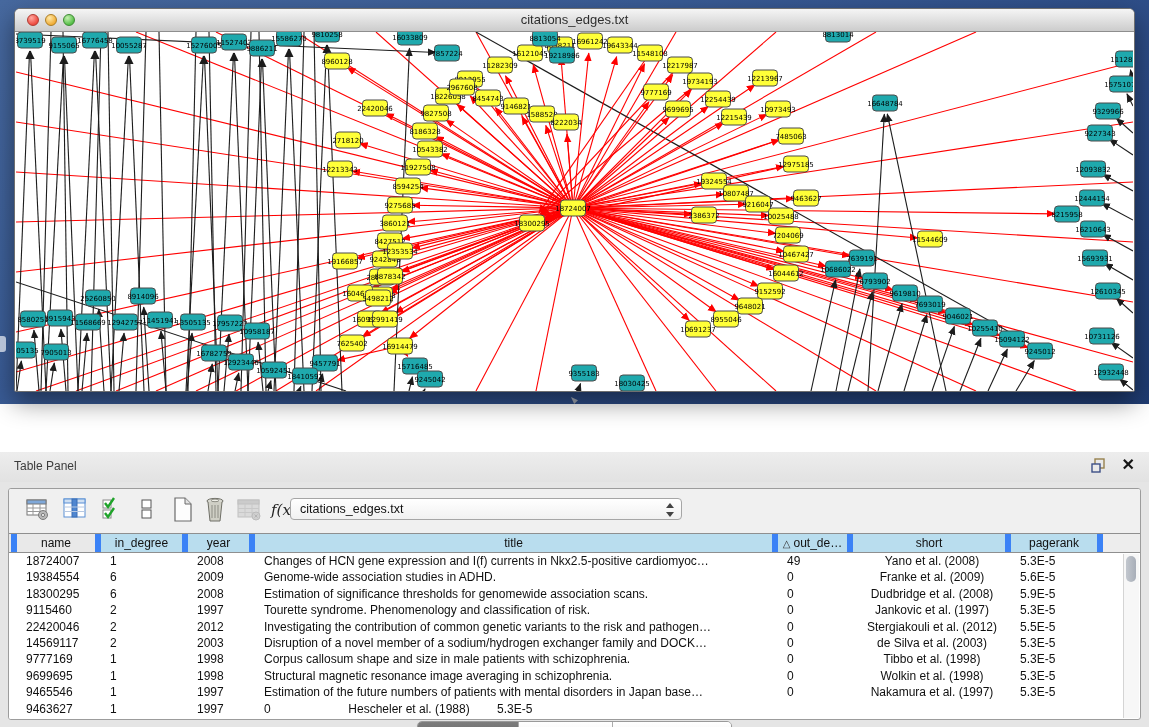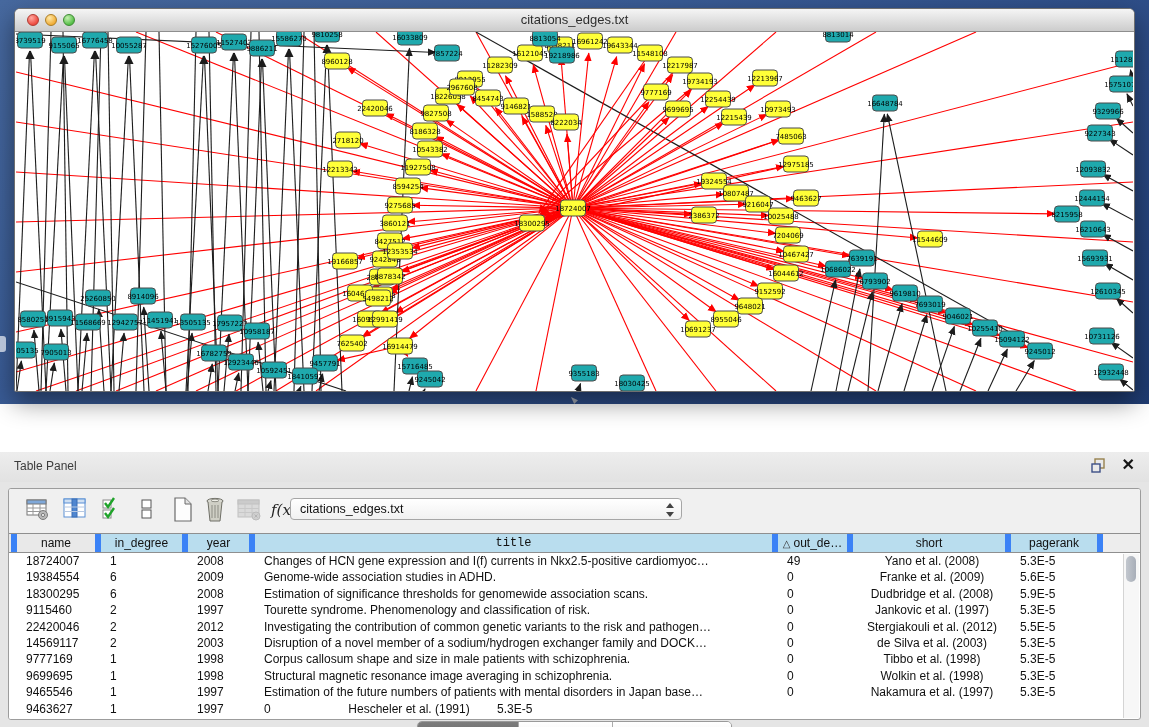--- a/index.html
+++ b/index.html
@@ -854,21 +854,21 @@
       <div class="combo">
         <span>citations_edges.txt</span>
         <span class="combo-arrows"></span>
       </div>
     </div>
     <div class="thead" id="thead">
         <div class="th lead" style="width: 8px;"></div>
         <div class="th gray" style="width: 84px;">name</div>
         <div class="th" style="width: 87px;">in_degree</div>
         <div class="th" style="width: 67px;">year</div>
-        <div class="th" style="width: 523px; font-family: Liberation Mono, monospace;">title</div>
+        <div class="th" style="width: 523px;">title</div>
         <div class="th" style="width: 75px;"><span class="sort">△</span>out_de…</div>
         <div class="th" style="width: 158px;">short</div>
         <div class="th" style="width: 92px;">pagerank</div>
         <div class="th fill"></div>
       </div>
     <div class="tbody" id="tbody">
         <div class="tr">
           <div style="width: 8px; flex: 0 0 auto;"></div>
           <div class="td" style="width: 84px; flex: 0 0 auto;">18724007</div>
           <div class="td" style="width: 87px; flex: 0 0 auto;">1</div>
@@ -957,21 +957,21 @@
           <div class="td" style="width: 75px; flex: 0 0 auto;">0</div>
           <div class="td center" style="width: 158px; flex: 0 0 auto;">Nakamura et al. (1997)</div>
           <div class="td" style="width: 92px; flex: 0 0 auto;">5.3E-5</div>
         </div>
         <div class="tr">
           <div style="width: 8px; flex: 0 0 auto;"></div>
           <div class="td" style="width: 84px; flex: 0 0 auto;">9463627</div>
           <div class="td" style="width: 87px; flex: 0 0 auto;">1</div>
           <div class="td" style="width: 67px; flex: 0 0 auto;">1997</div>
           <div class="td" style="width: 75px; flex: 0 0 auto;">0</div>
-          <div class="td center" style="width: 158px; flex: 0 0 auto;">Hescheler et al. (1991)</div>
+          <div class="td center" style="width: 158px; flex: 0 0 auto;">Hescheler et al. (1988)</div>
           <div class="td" style="width: 92px; flex: 0 0 auto;">5.3E-5</div>
         </div>
       </div>
     <div class="vscroll">
       <div class="vthumb"></div>
     </div>
   </div>
 
   <div class="tabs">
     <div class="seg" id="tabs">

